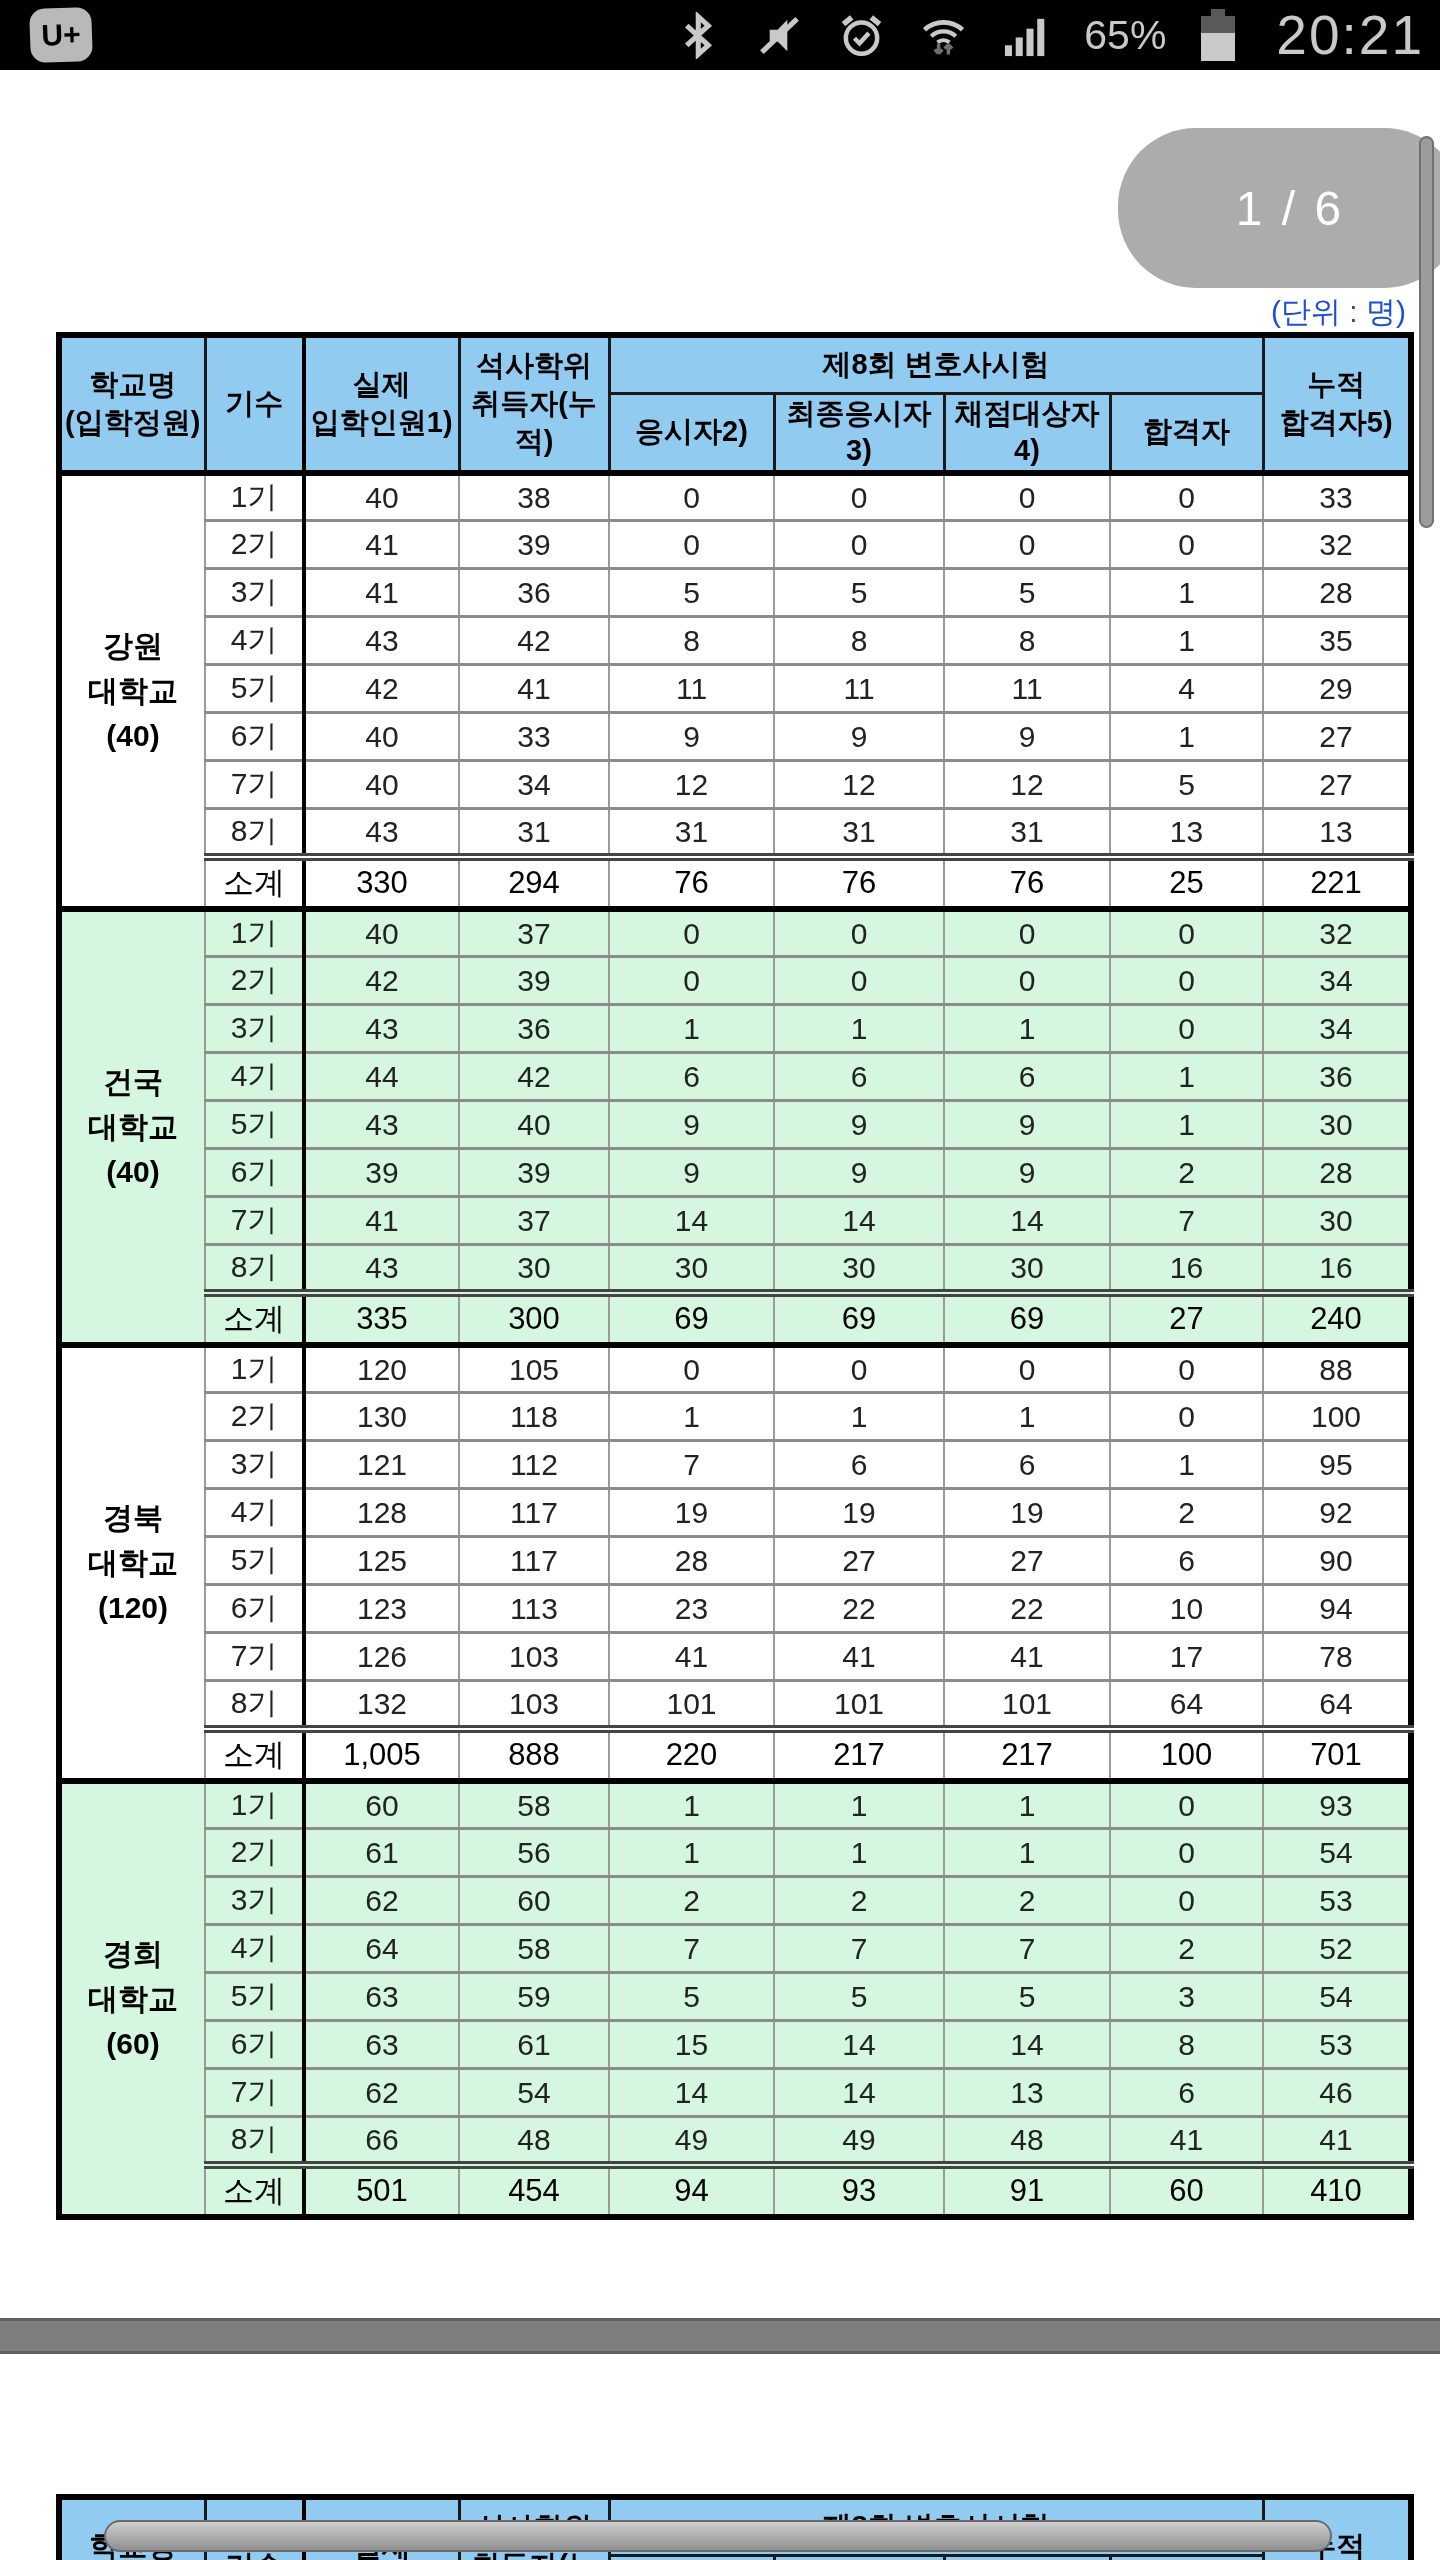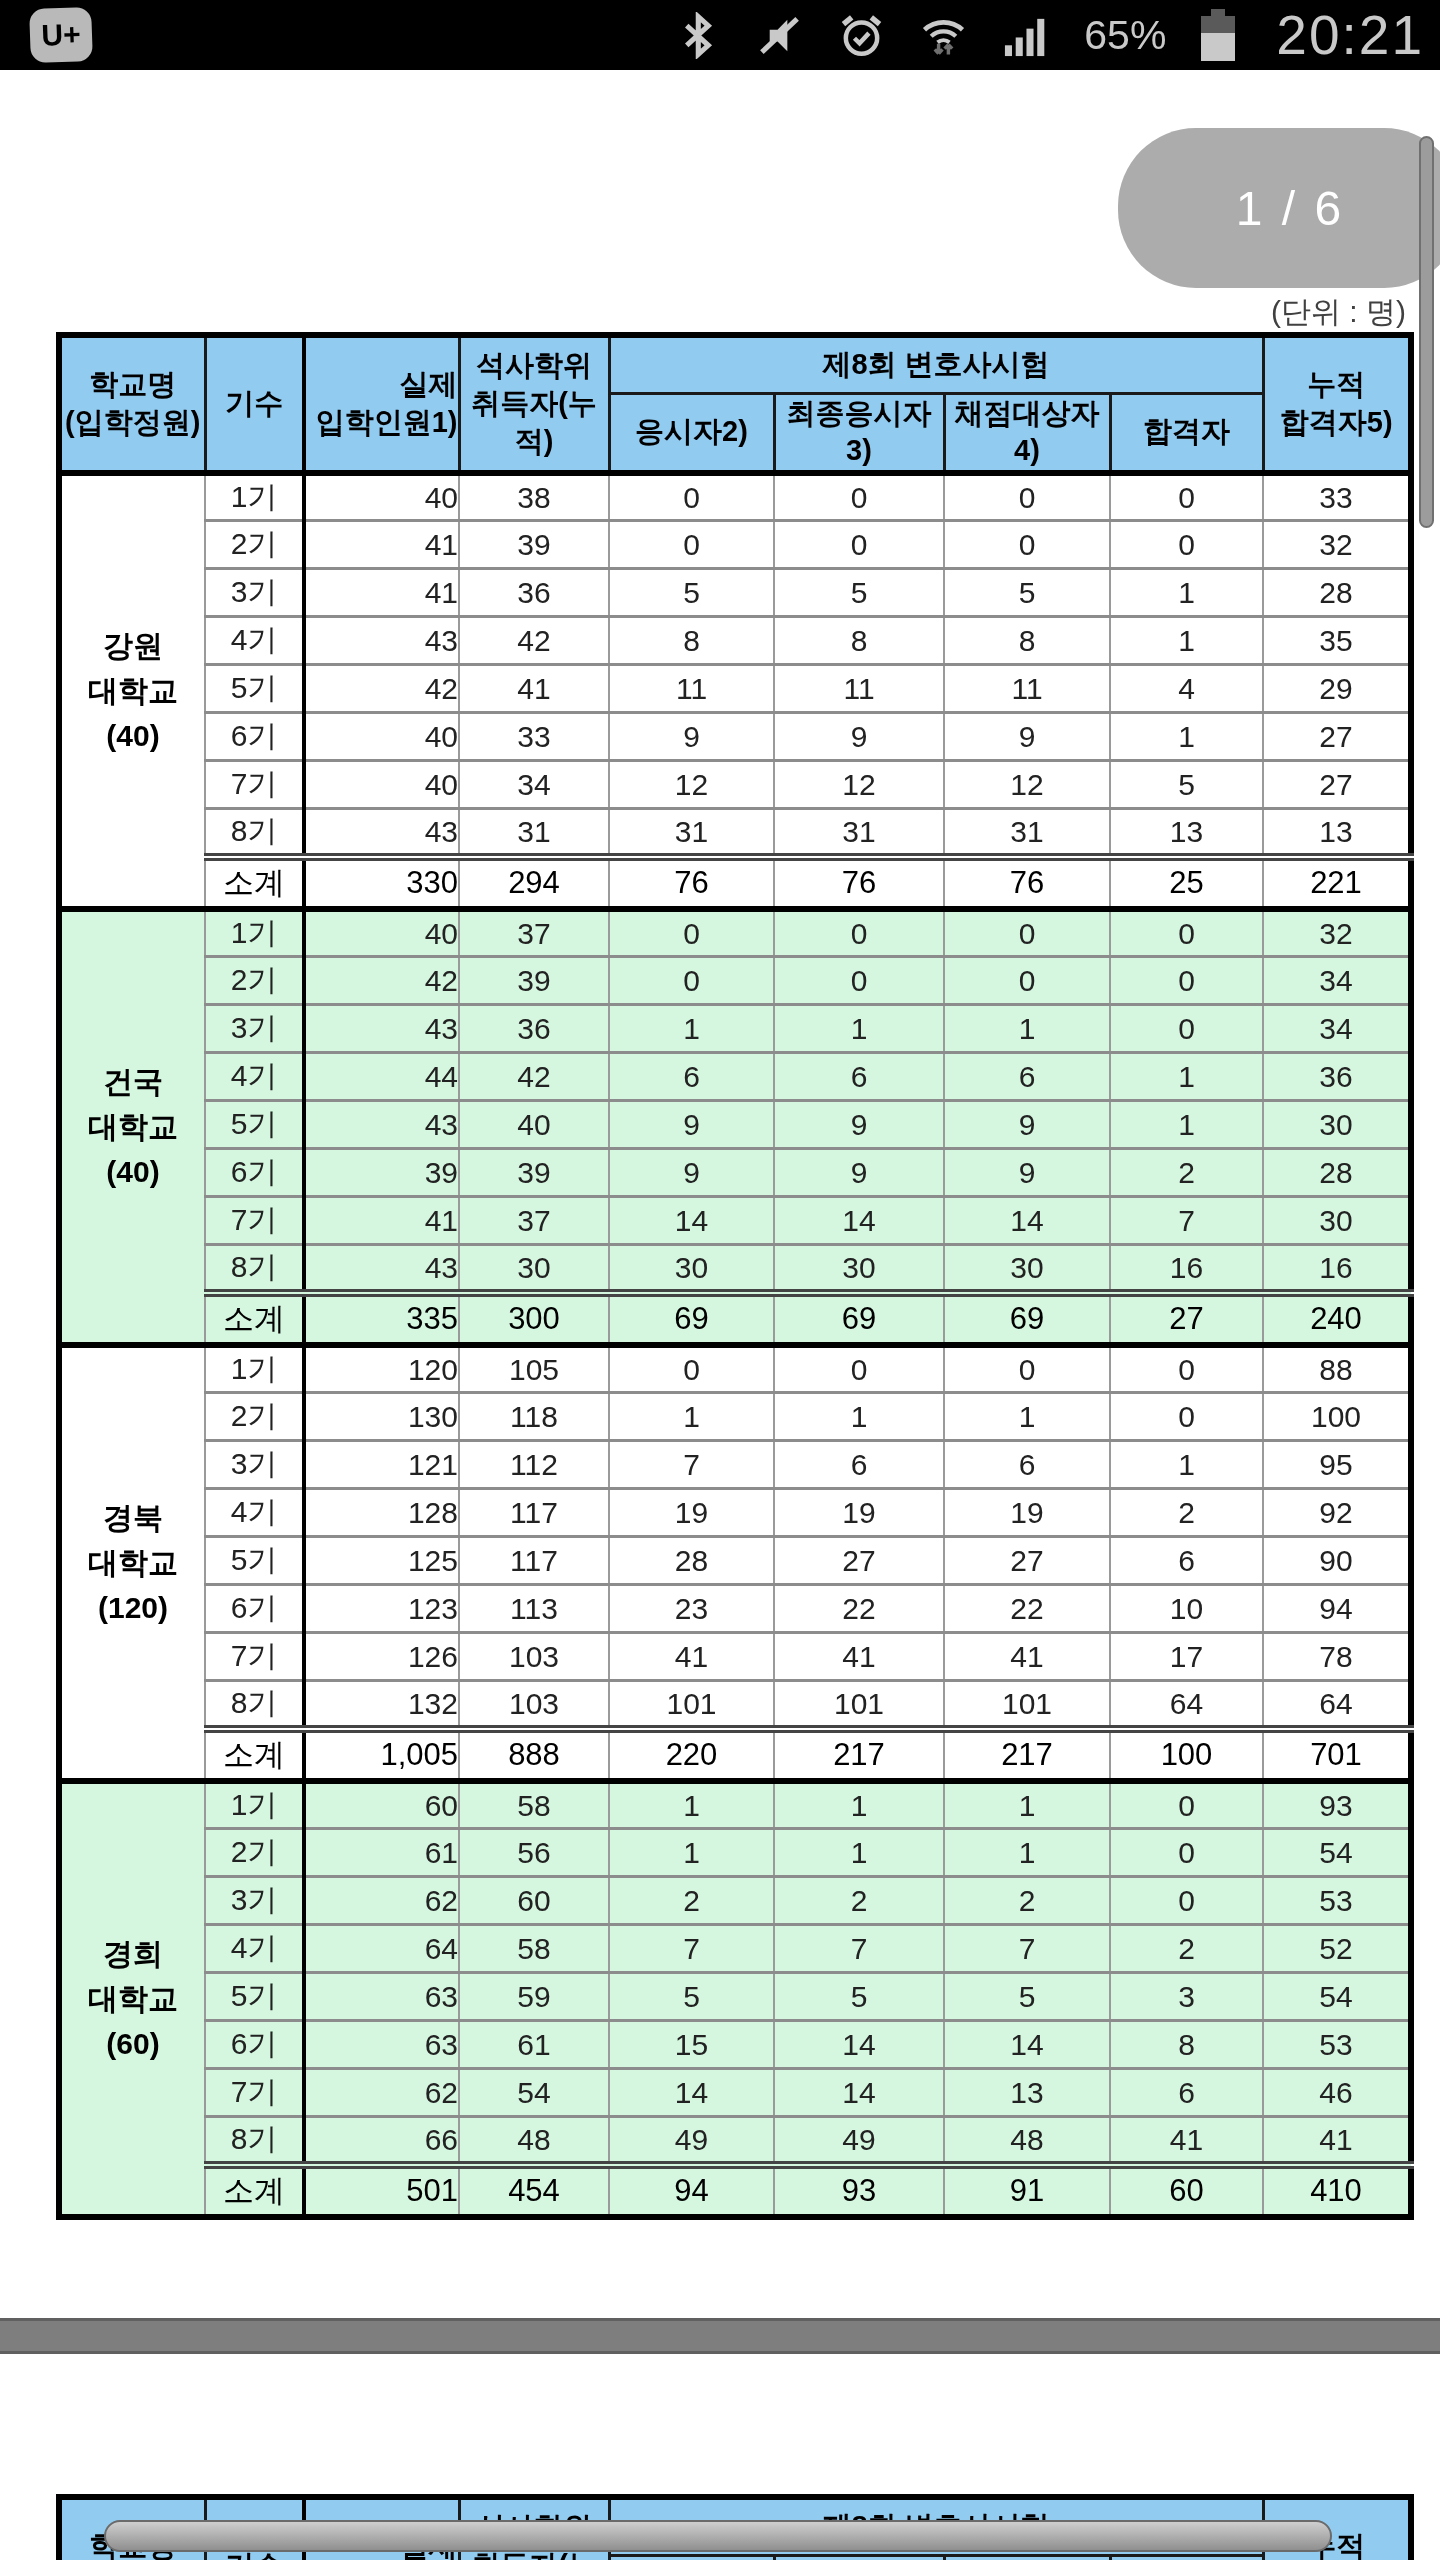--- a/index.html
+++ b/index.html
@@ -22,34 +22,34 @@
 
   
   .doc-title { position:absolute; left:74px; top:170px; font-size:45px; font-weight:bold;
                color:#0d0d0d; letter-spacing:2px; }
   .page-pill { position:absolute; left:1118px; top:128px; width:344px; height:160px;
                background:#acacac; border-radius:78px; z-index:3; }
   .page-pill .pp-text { position:absolute; inset:0; display:flex; align-items:center;
                justify-content:center; color:#fff; font-size:48px; letter-spacing:3px; }
   .vscroll { position:absolute; right:6px; top:136px; width:15px; height:392px;
              background:#9c9c9c; border:2px solid #707070; border-radius:8px; z-index:4; }
-  .unit-note { position:absolute; right:34px; top:292px; font-size:30px; color:#404040; }
+  .unit-note { position:absolute; right:34px; top:292px; font-size:30px; color:#1d4ed8; }
 
   
   table { border-collapse:collapse; table-layout:fixed; }
   .main-table { position:absolute; left:56px; top:332px; width:1352px; border:6px solid #000; }
   .bottom-table { position:absolute; left:56px; top:2494px; width:1352px; border:6px solid #000; }
 
   th { background:var(--header-blue,#92cbf0); font-weight:bold; font-size:29px; color:#000;
        text-align:center; vertical-align:middle; white-space:pre-line; line-height:1.3;
        border-left:3px solid #1a1a1a; }
   thead tr { height:58px;margin-left:24px; }
   thead { border-bottom:5px solid #000; }
   th.no-left { border-left:none; }
-  .thick-left { border-left:4px solid #000 !important;text-align:right; }
+  .thick-left { border-left:4px solid #000 !important; }
   th.sub { border-top:3px solid #1a1a1a; }
 
   tbody { border-top:6px solid #000; }
   tbody td { border-left:2px solid #9a9a9a; border-top:3px solid #8c8c8c;
              font-size:30px; text-align:center; vertical-align:middle; color:#222; height:48px; }
   tbody tr:first-child td { border-top:none; }
   td.school-cell { font-weight:bold; font-size:30px; color:#000; white-space:pre-line;
                    line-height:1.5; border-left:none; }
   tr.subtotal td { border-top:8px double #444; font-weight:normal; font-size:31px; height:52px; color:#000; }
 

